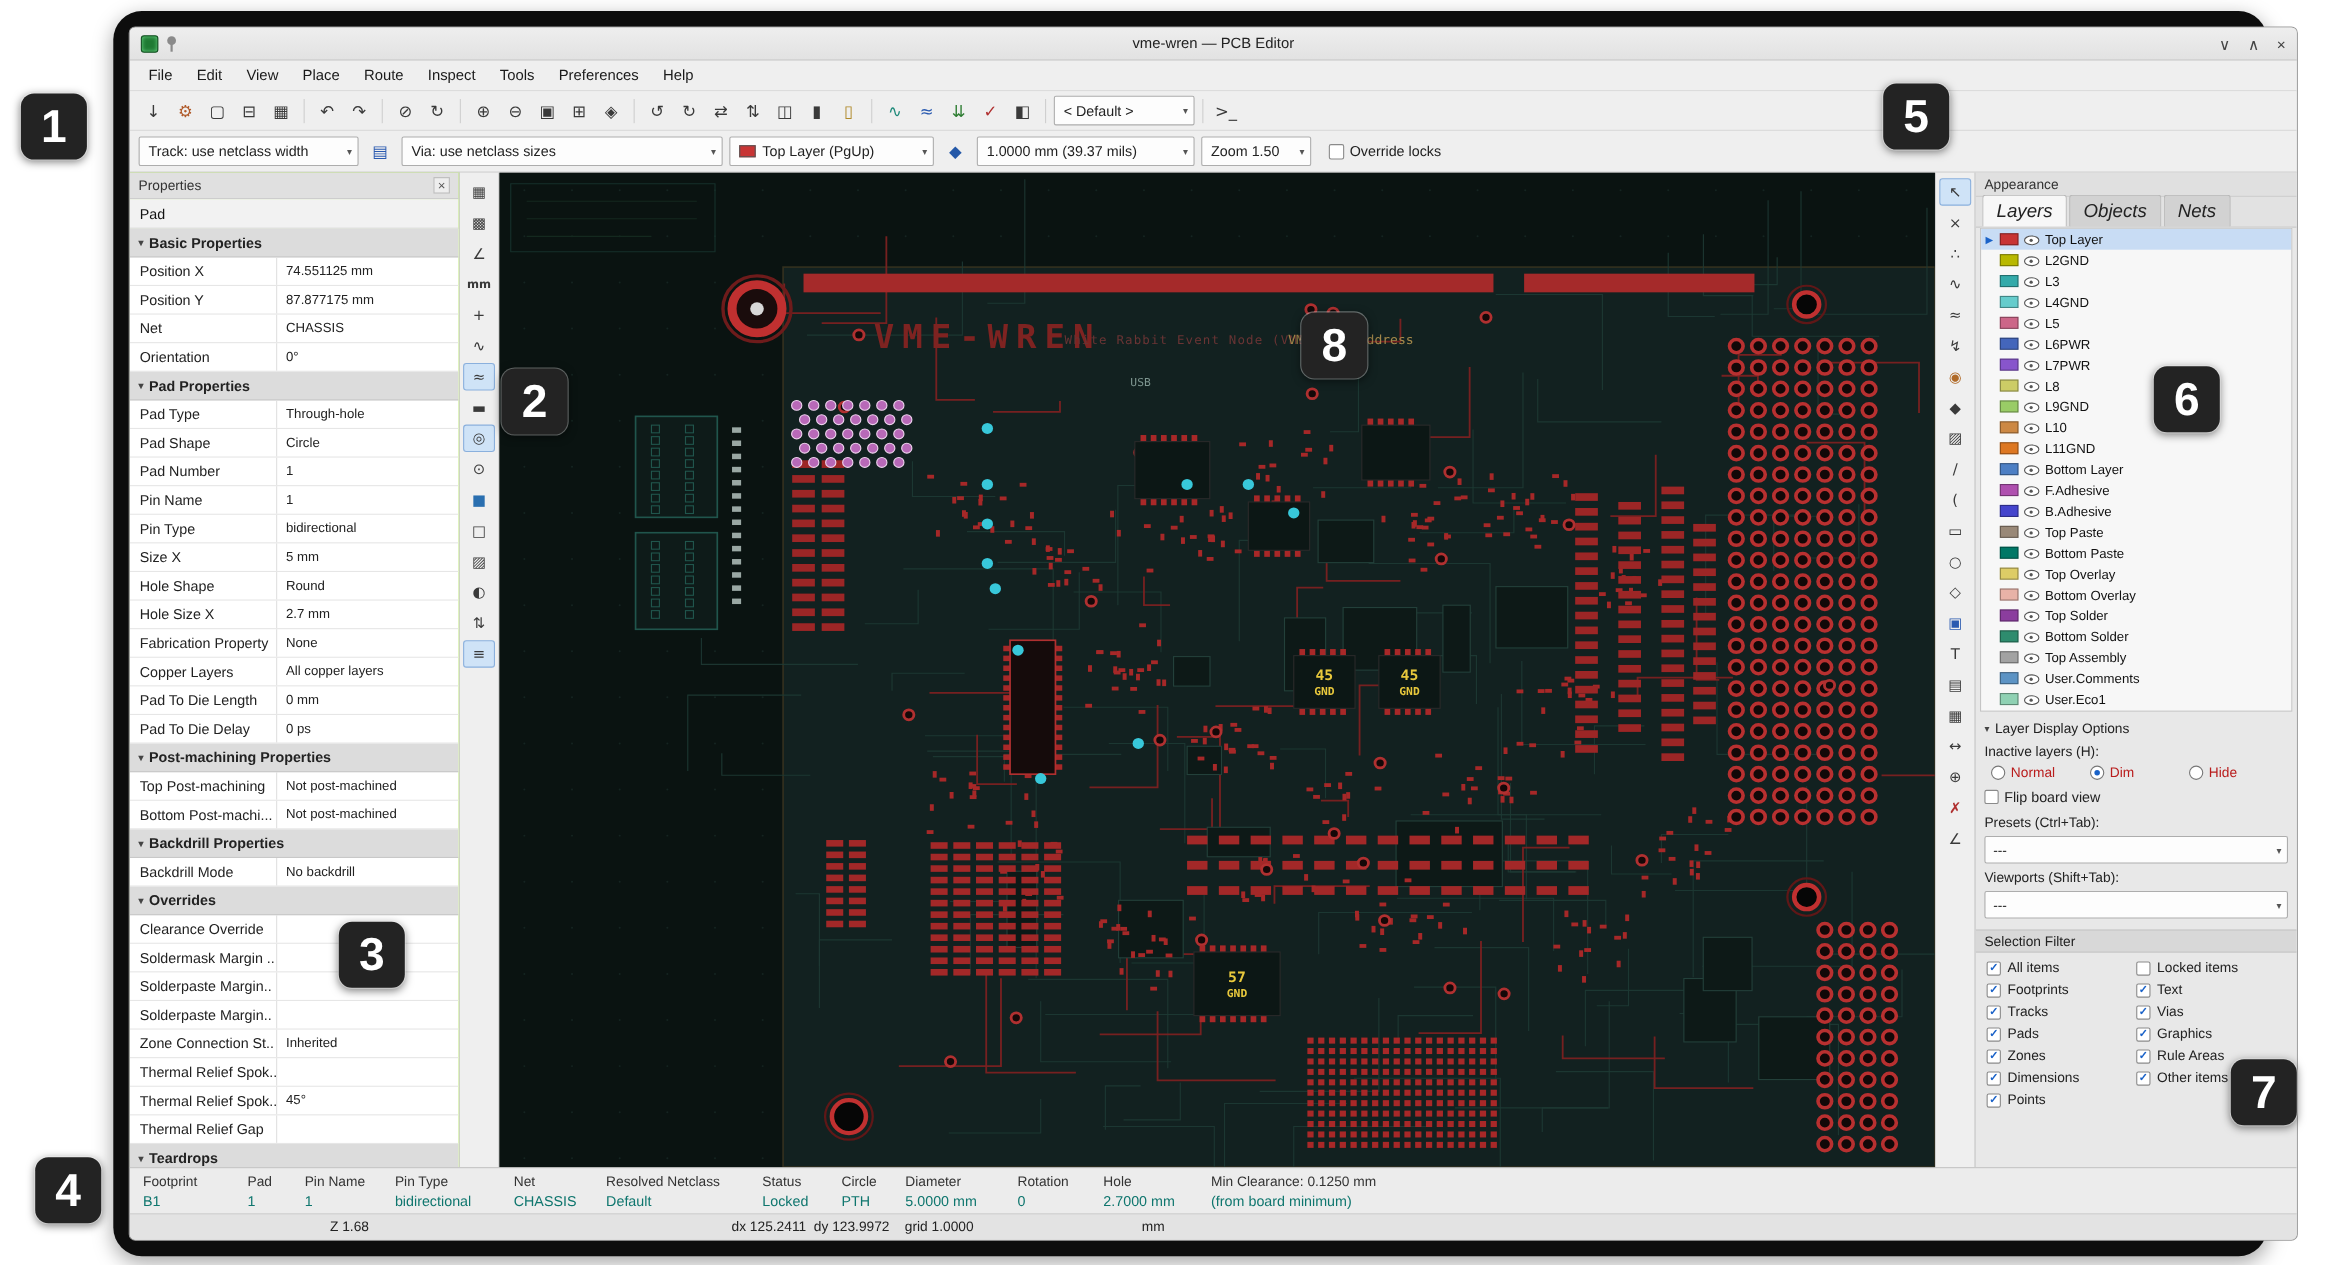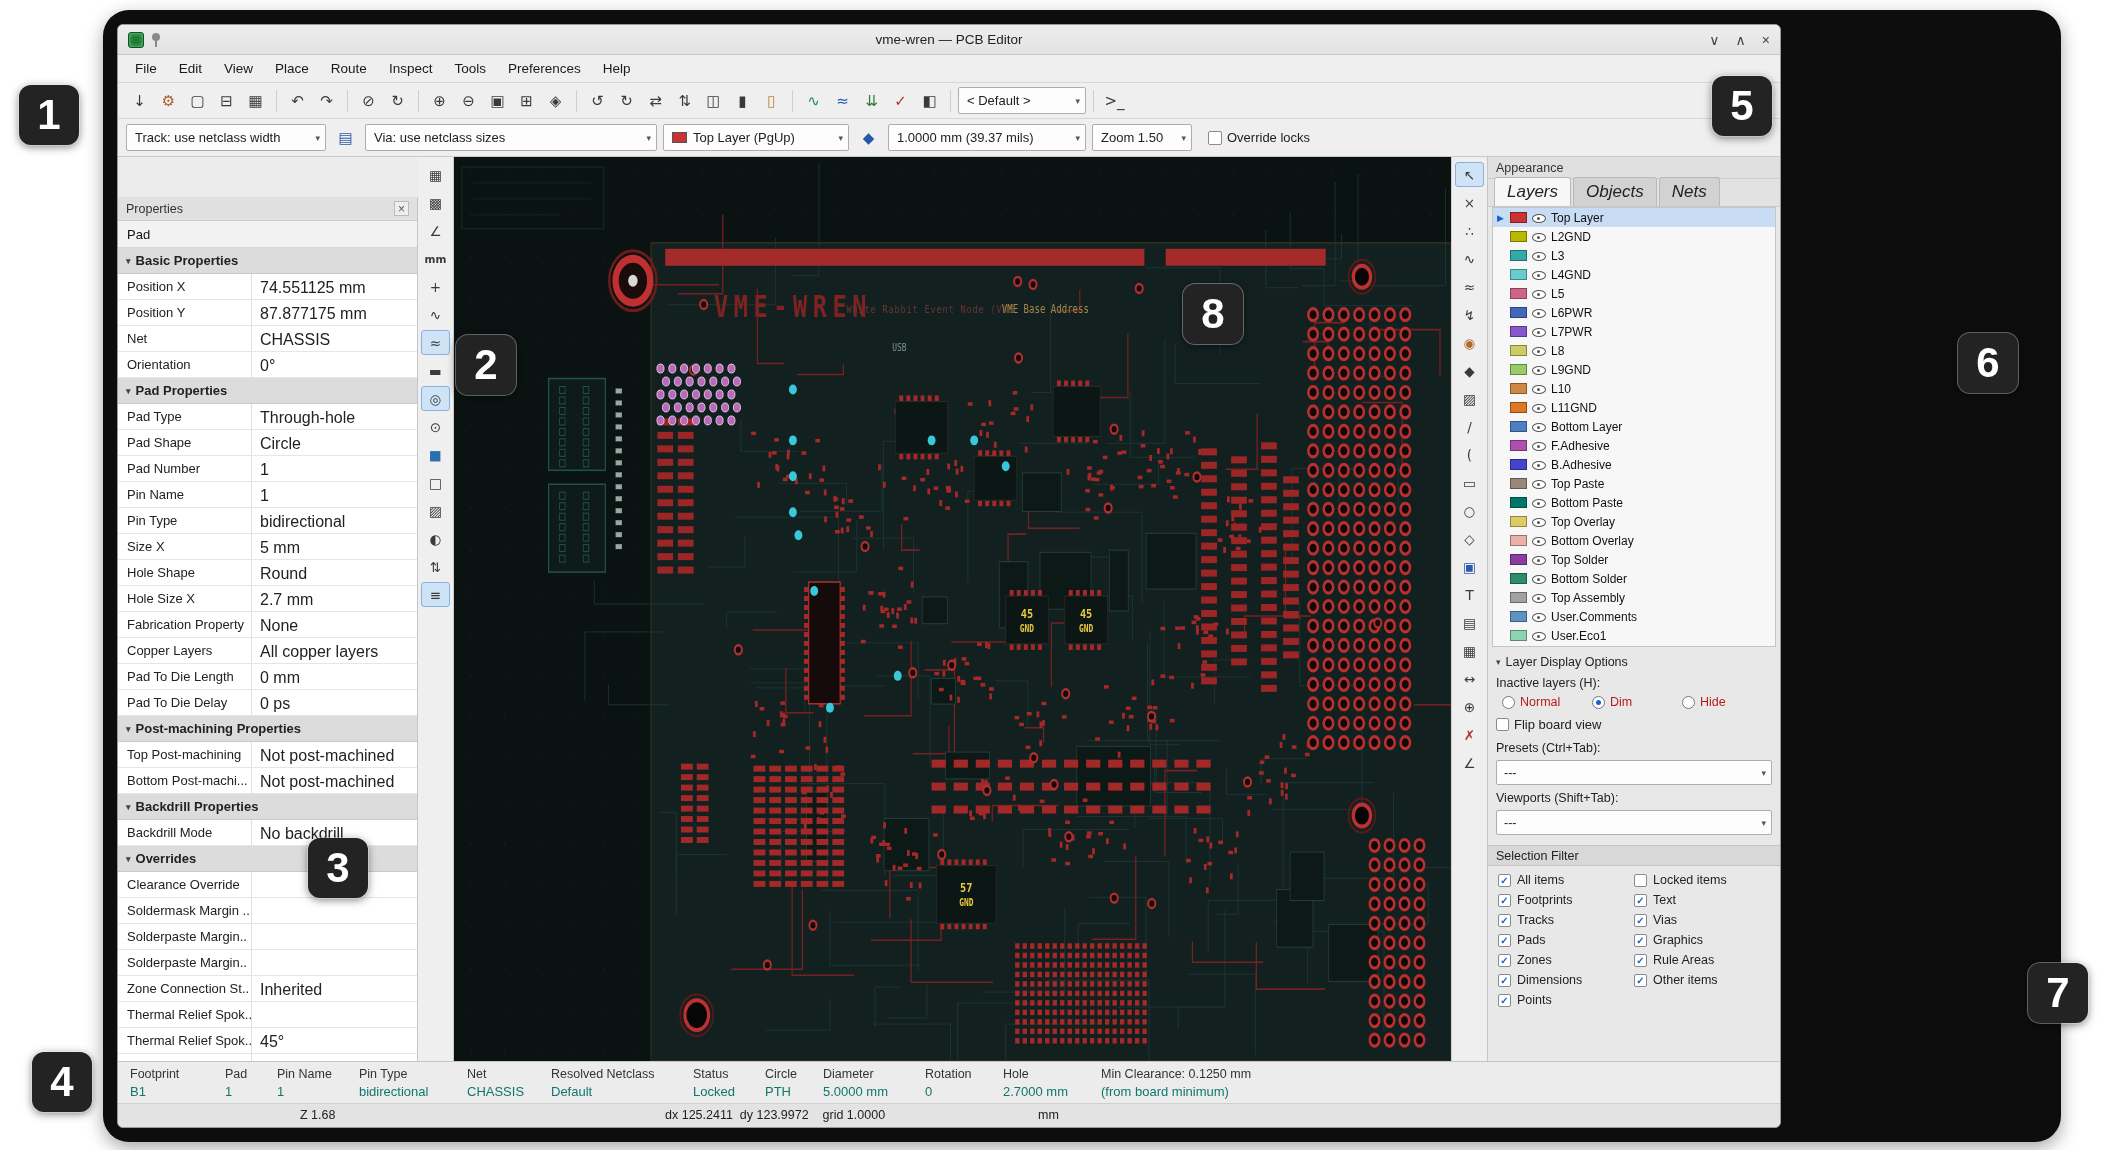--- a/index.html
+++ b/index.html
@@ -3,21 +3,21 @@
 <meta charset="utf-8">
 <style>
   * { box-sizing: border-box; margin: 0; padding: 0; }
   html,body { width:2120px; height:1150px; background:#ffffff; overflow:hidden;
               font-family:"Liberation Sans", sans-serif; }
   .screen { position:relative; width:2120px; height:1150px; }
 
   
   .bezel { position:absolute; left:103px; top:10px; width:1958px; height:1132px;
            background:#0d0d0d; border-radius:26px; box-shadow:0 6px 18px rgba(0,0,0,.35); }
-  .app { position:absolute; left:14px; top:14px; width:1664px; height:1104px;
+  .app { position:absolute; left:14px; top:14px; width:1972px; height:1104px;
          background:#ececec; border-radius:6px; overflow:hidden;
          display:flex; flex-direction:column; border:1px solid #9a9a9a; }
 
   
   .titlebar { height:30px; flex:none; background:linear-gradient(#eee,#e2e2e2);
               border-bottom:1px solid #c6c6c6; position:relative;
               display:flex; align-items:center; padding:0 10px; }
   .app-icon { width:16px; height:16px; border-radius:3px; background:#1f7a33;
               border:1px solid #145223; margin-right:6px;
               box-shadow:inset 0 0 4px #6fdc8a; }
@@ -58,37 +58,37 @@
         font-size:11px; color:#1a62c8; font-weight:bold; }
   .cb.on::after { content:"✓"; }
   .cb-label { font-size:13px; color:#222; margin-left:5px; }
   .chk-wrap { display:flex; align-items:center; margin-left:10px; }
 
   
   .content { flex:1; display:flex; min-height:0; }
 
   
   .props-panel { width:300px; flex:none; background:#bef264; border-right:1px solid #c5c5c5;
-                 display:flex; flex-direction:column; overflow:hidden;margin-top:40px; }
+                 display:flex; flex-direction:column; overflow:hidden; }
   .props-header { height:24px; flex:none; background:#e0e0e0; border-bottom:1px solid #cdcdcd;
                   display:flex; align-items:center; justify-content:space-between;
                   padding:0 8px; font-size:12.5px; color:#333; }
   .props-close { font-size:12px; color:#555; border:1px solid #bbb; width:15px; height:15px;
                  display:flex; align-items:center; justify-content:center; background:#eee; }
   .props-type { height:27px; flex:none; background:#f2f2f2; border-bottom:1px solid #d5d5d5;
                 display:flex; align-items:center; padding:0 9px; font-size:13px; color:#111; }
   .props-grid { flex:1; background:#fff; overflow:hidden; }
   .prop-section { height:26px; background:#dcdcdc; border-bottom:1px solid #c8c8c8;
                   display:flex; align-items:center; padding-left:8px; gap:5px;
                   font-size:13px; font-weight:bold; color:#222; }
   .prop-section .tri { font-size:9px; color:#444; }
   .prop-row { height:26px; display:flex; border-bottom:1px solid #e6e6e6; }
   .prop-label { width:134px; flex:none; padding:5px 6px 0 9px; font-size:13px; color:#222;
                 border-right:1px solid #e0e0e0; white-space:nowrap; overflow:hidden; }
-  .prop-value { flex:1; padding:5px 8px 0; font-size:16px; color:#222;
+  .prop-value { flex:1; padding:5px 8px 0; font-size:12px; color:#222;
                 white-space:nowrap; overflow:hidden; }
 
   
   .strip { width:36px; flex:none; background:#efefef; display:flex; flex-direction:column;
            align-items:center; padding-top:5px; gap:3px; overflow:hidden; }
   .strip.left { border-right:1px solid #cfcfcf; }
   .strip.right { border-left:1px solid #cfcfcf; }
   .sbtn { width:29px; height:25px; flex:none; display:flex; align-items:center; justify-content:center;
           background:transparent; border:1px solid transparent; border-radius:3px;
           font-size:13.5px; color:#3a3a3a; font-family:"DejaVu Sans", sans-serif; }

